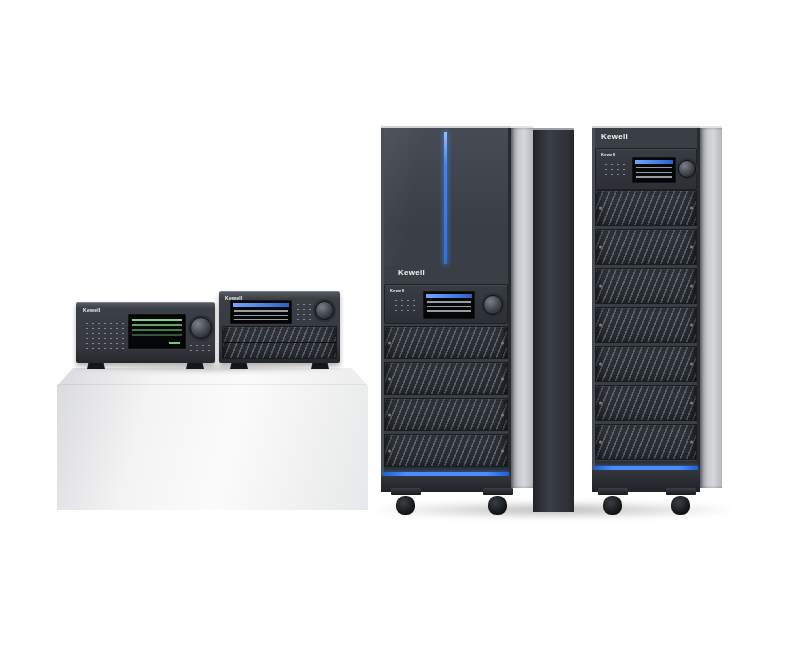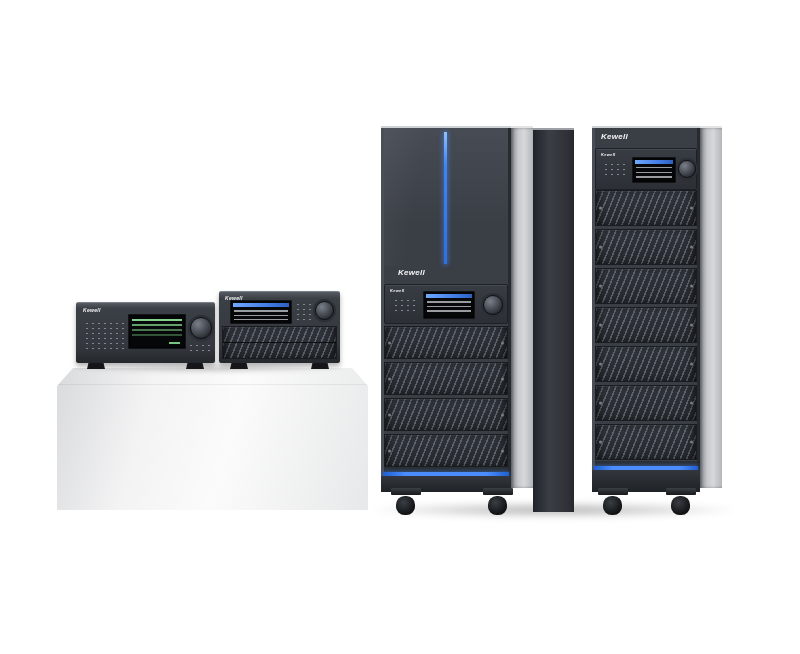--- a/index.html
+++ b/index.html
@@ -19,21 +19,21 @@
     clip-path:polygon(16px 0,calc(100% - 16px) 0,100% 18px,100% 100%,0 100%,0 18px);}
   .table::before{content:"";position:absolute;left:0;top:16px;width:100%;height:1px;background:rgba(0,0,0,.06);}
 
   
   .unit{position:absolute;border-radius:2px;border-top:1px solid #7b818a;
     background:linear-gradient(180deg,#565b63 0%,#3b3f46 9%,#34383e 74%,#24272b 100%);
     box-shadow:0 3px 5px rgba(0,0,0,.30);}
   .unit-small{left:76px;top:302px;width:139px;height:60px;}
   .unit-large{left:219px;top:291px;width:121px;height:71px;}
 
-  .brand{position:absolute;color:#f2f3f4;font-weight:700;letter-spacing:.3px;line-height:1;font-style:italic;}
+  .brand{position:absolute;color:#f2f3f4;font-weight:700;letter-spacing:.3px;line-height:1;}
   .brand-xs{font-size:5px;}
   .brand-xxs{font-size:4px;}
   .brand-rack{font-size:8px;}
   .us-brand{left:7px;top:5px;}
   .ul-brand{left:6px;top:4px;}
 
   .dots{position:absolute;background-image:radial-gradient(circle,#8b919a .9px,transparent 1.1px);
     background-size:6px 5px;opacity:.9;}
   .us-btns{left:8px;top:18px;width:40px;height:28px;}
   .us-underknob{left:112px;top:40px;width:24px;height:9px;}

